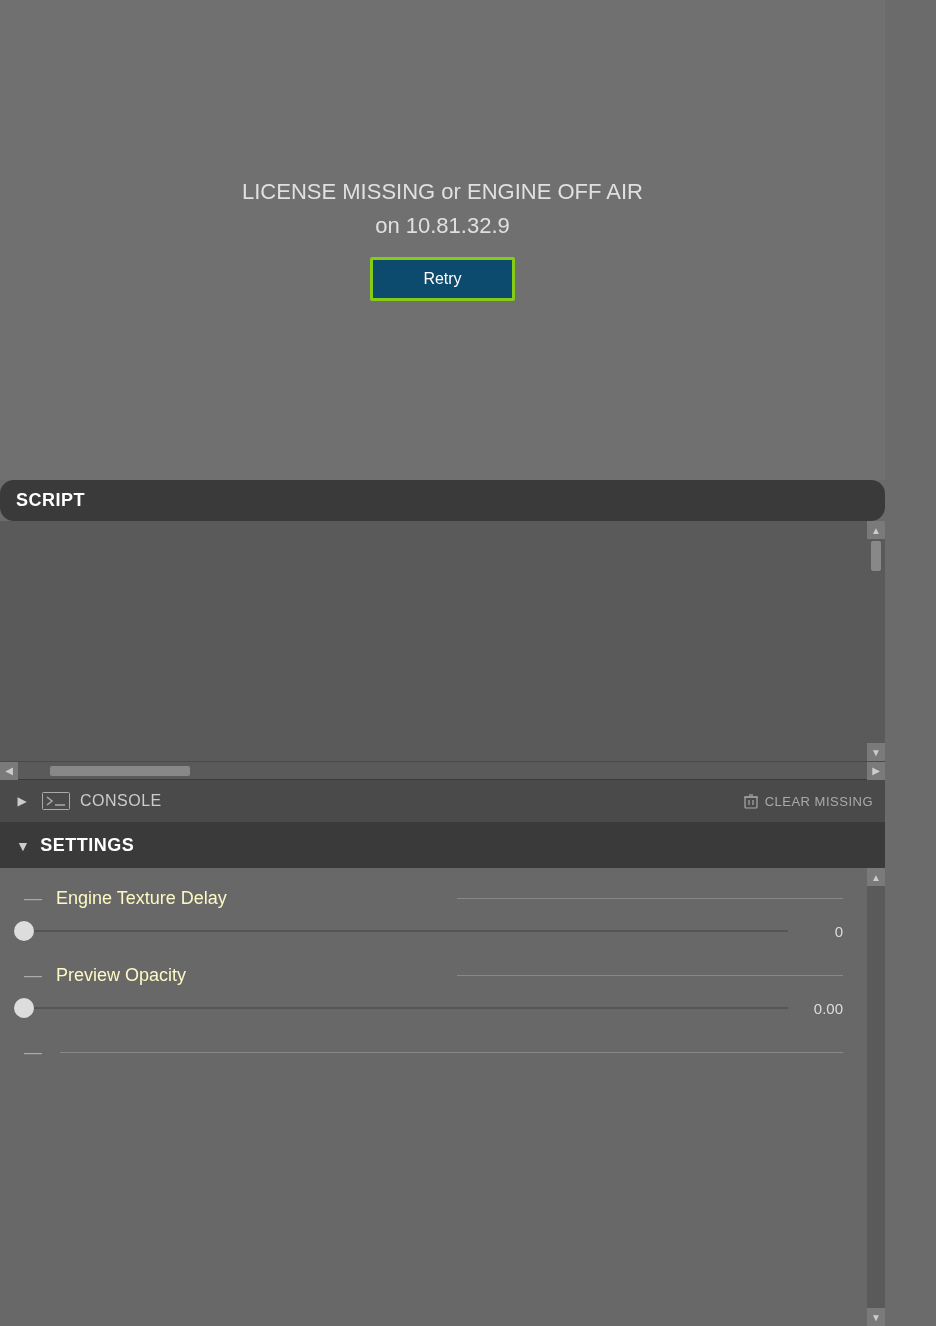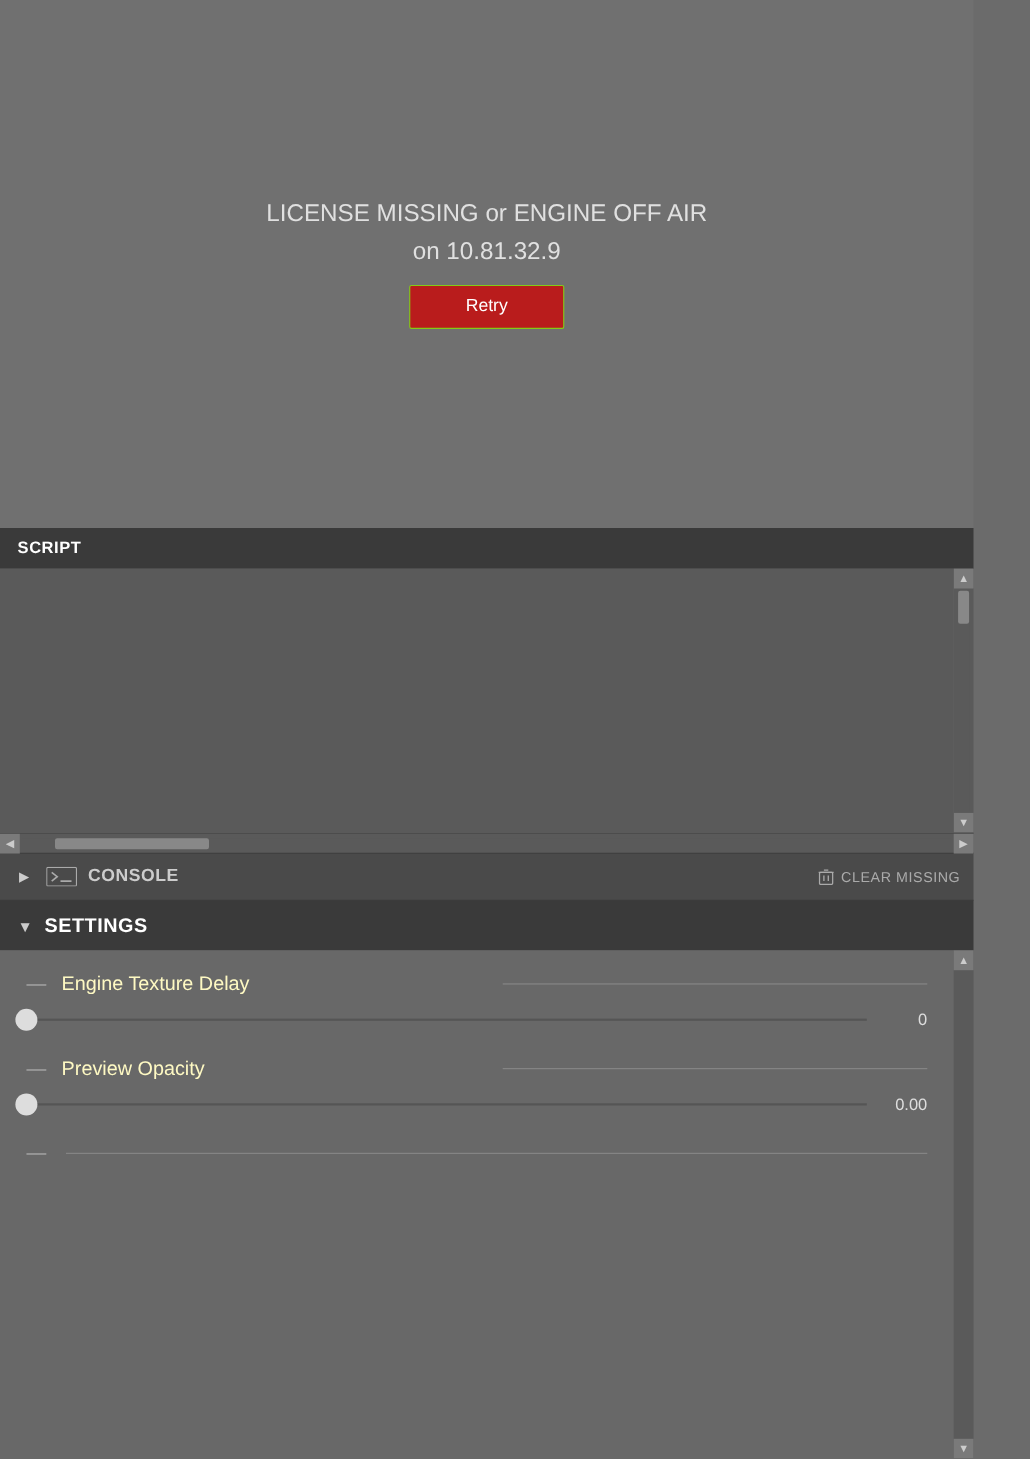--- a/index.html
+++ b/index.html
@@ -52,40 +52,41 @@
       font-size: 17px;
       color: #e0e0e0;
       text-align: center;
       line-height: 1.5;
       max-width: 520px;
     }
 
     .retry-button {
       margin-top: 10px;
       padding: 10px 50px;
-      background-color: #b91c1c;
-      border: 1px solid #84cc16;
+      background-color: #0c4a6e;
+      border: 3px solid #84cc16;
       color: #ffffff;
       font-size: 16px;
       cursor: pointer;
       border-radius: 2px;
     }
 
     
     .script-section {
       flex: 0 0 auto;
     }
 
     .script-header {
       background-color: #3a3a3a;
       padding: 10px 16px;
-      font-size: 15px;
+      font-size: 18px;
       font-weight: bold;
       color: #ffffff;
       letter-spacing: 0.5px;
+      border-radius: 14px;
     }
 
     .script-editor {
       background-color: #5a5a5a;
       height: 240px;
       position: relative;
       display: flex;
     }
 
     .script-content {
@@ -203,21 +204,21 @@
 
     .console-icon svg {
       width: 28px;
       height: 18px;
     }
 
     .console-label {
       font-size: 16px;
       color: #cccccc;
       letter-spacing: 0.5px;
-      font-weight: bold;
+      font-weight: normal;
     }
 
     .console-spacer {
       flex: 1;
     }
 
     .clear-console-btn {
       display: flex;
       align-items: center;
       gap: 6px;

